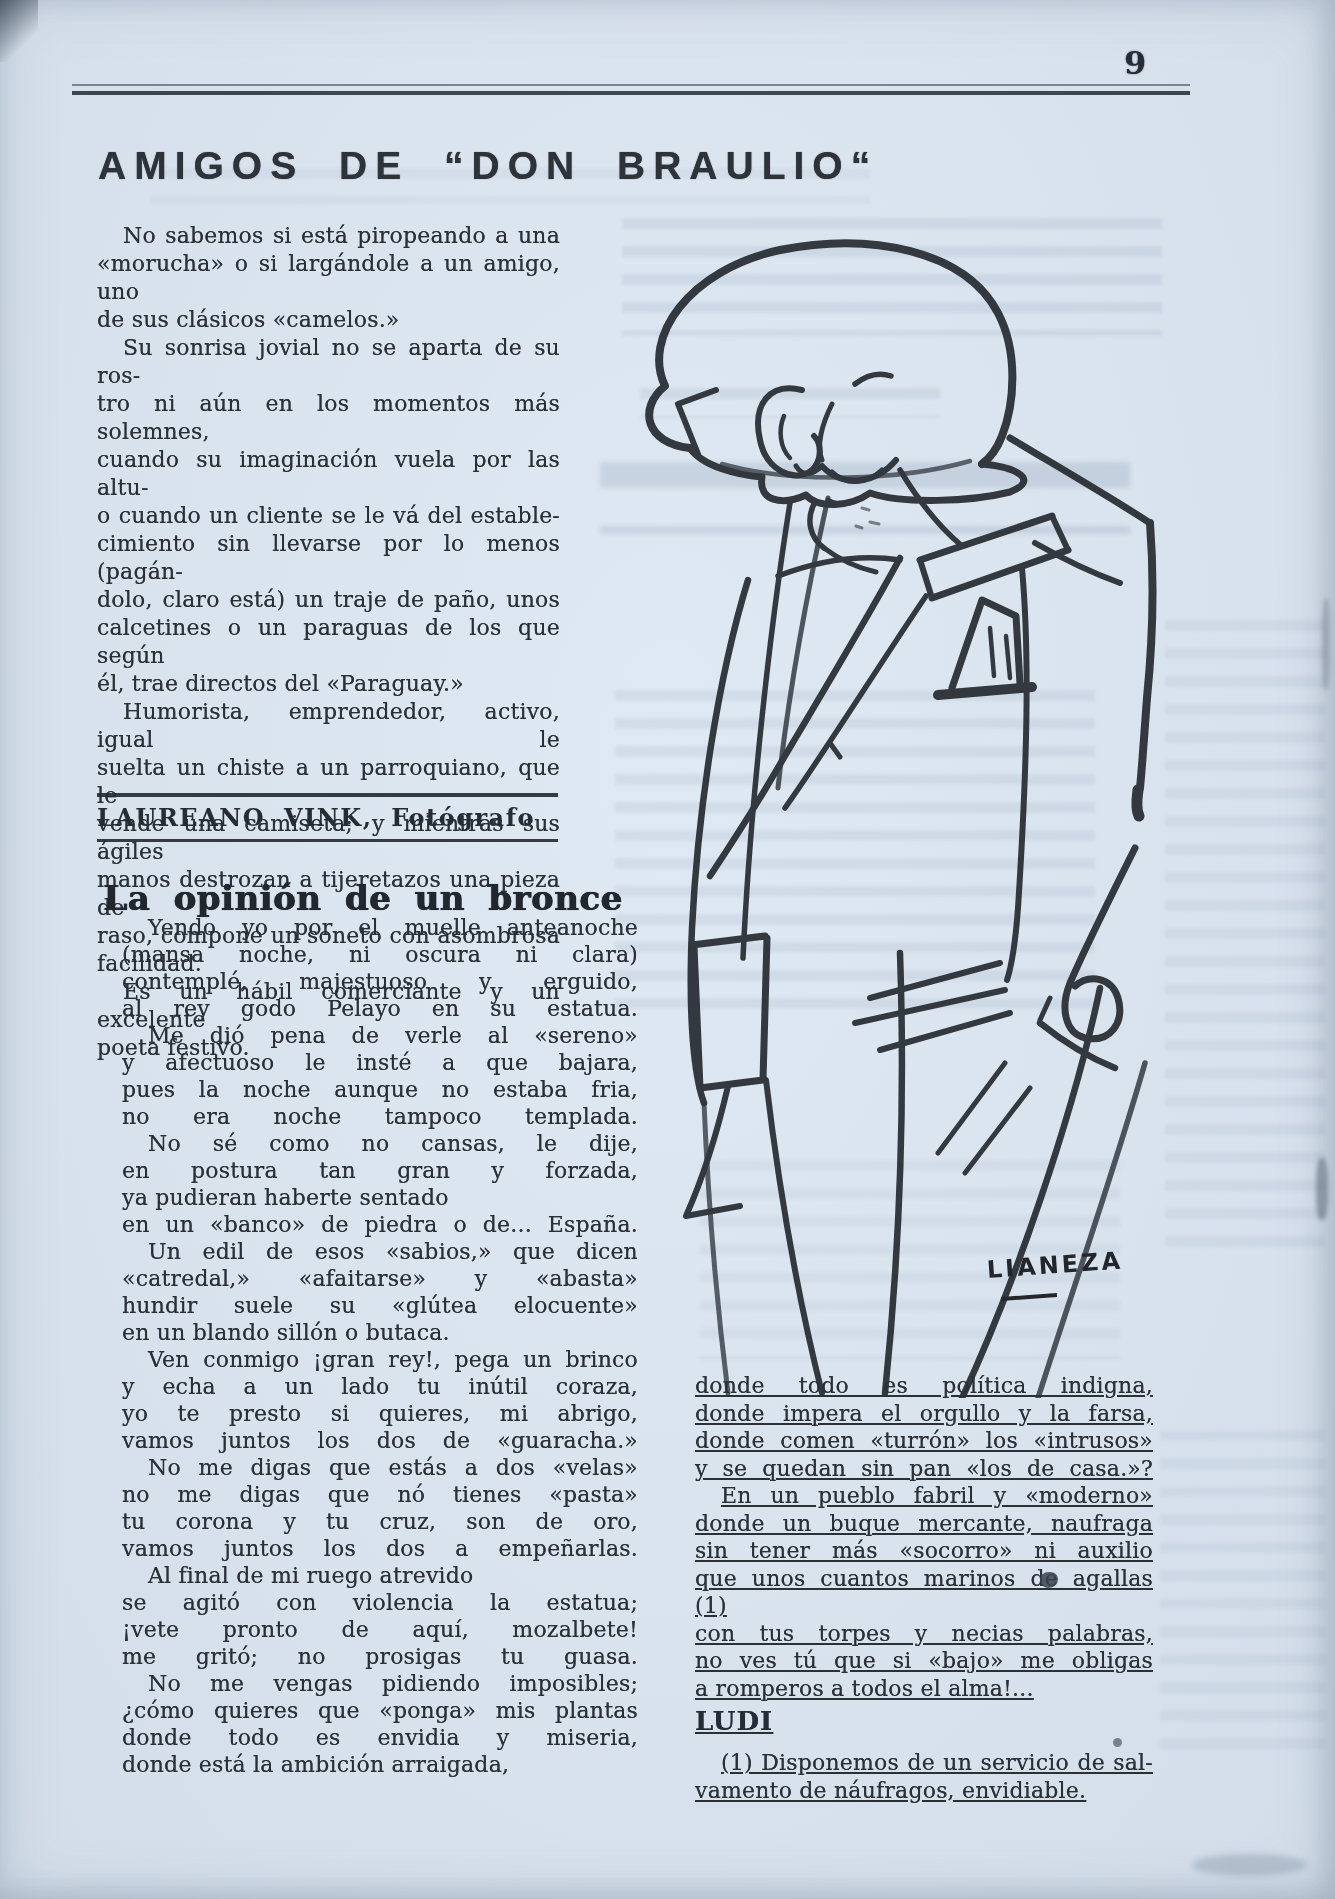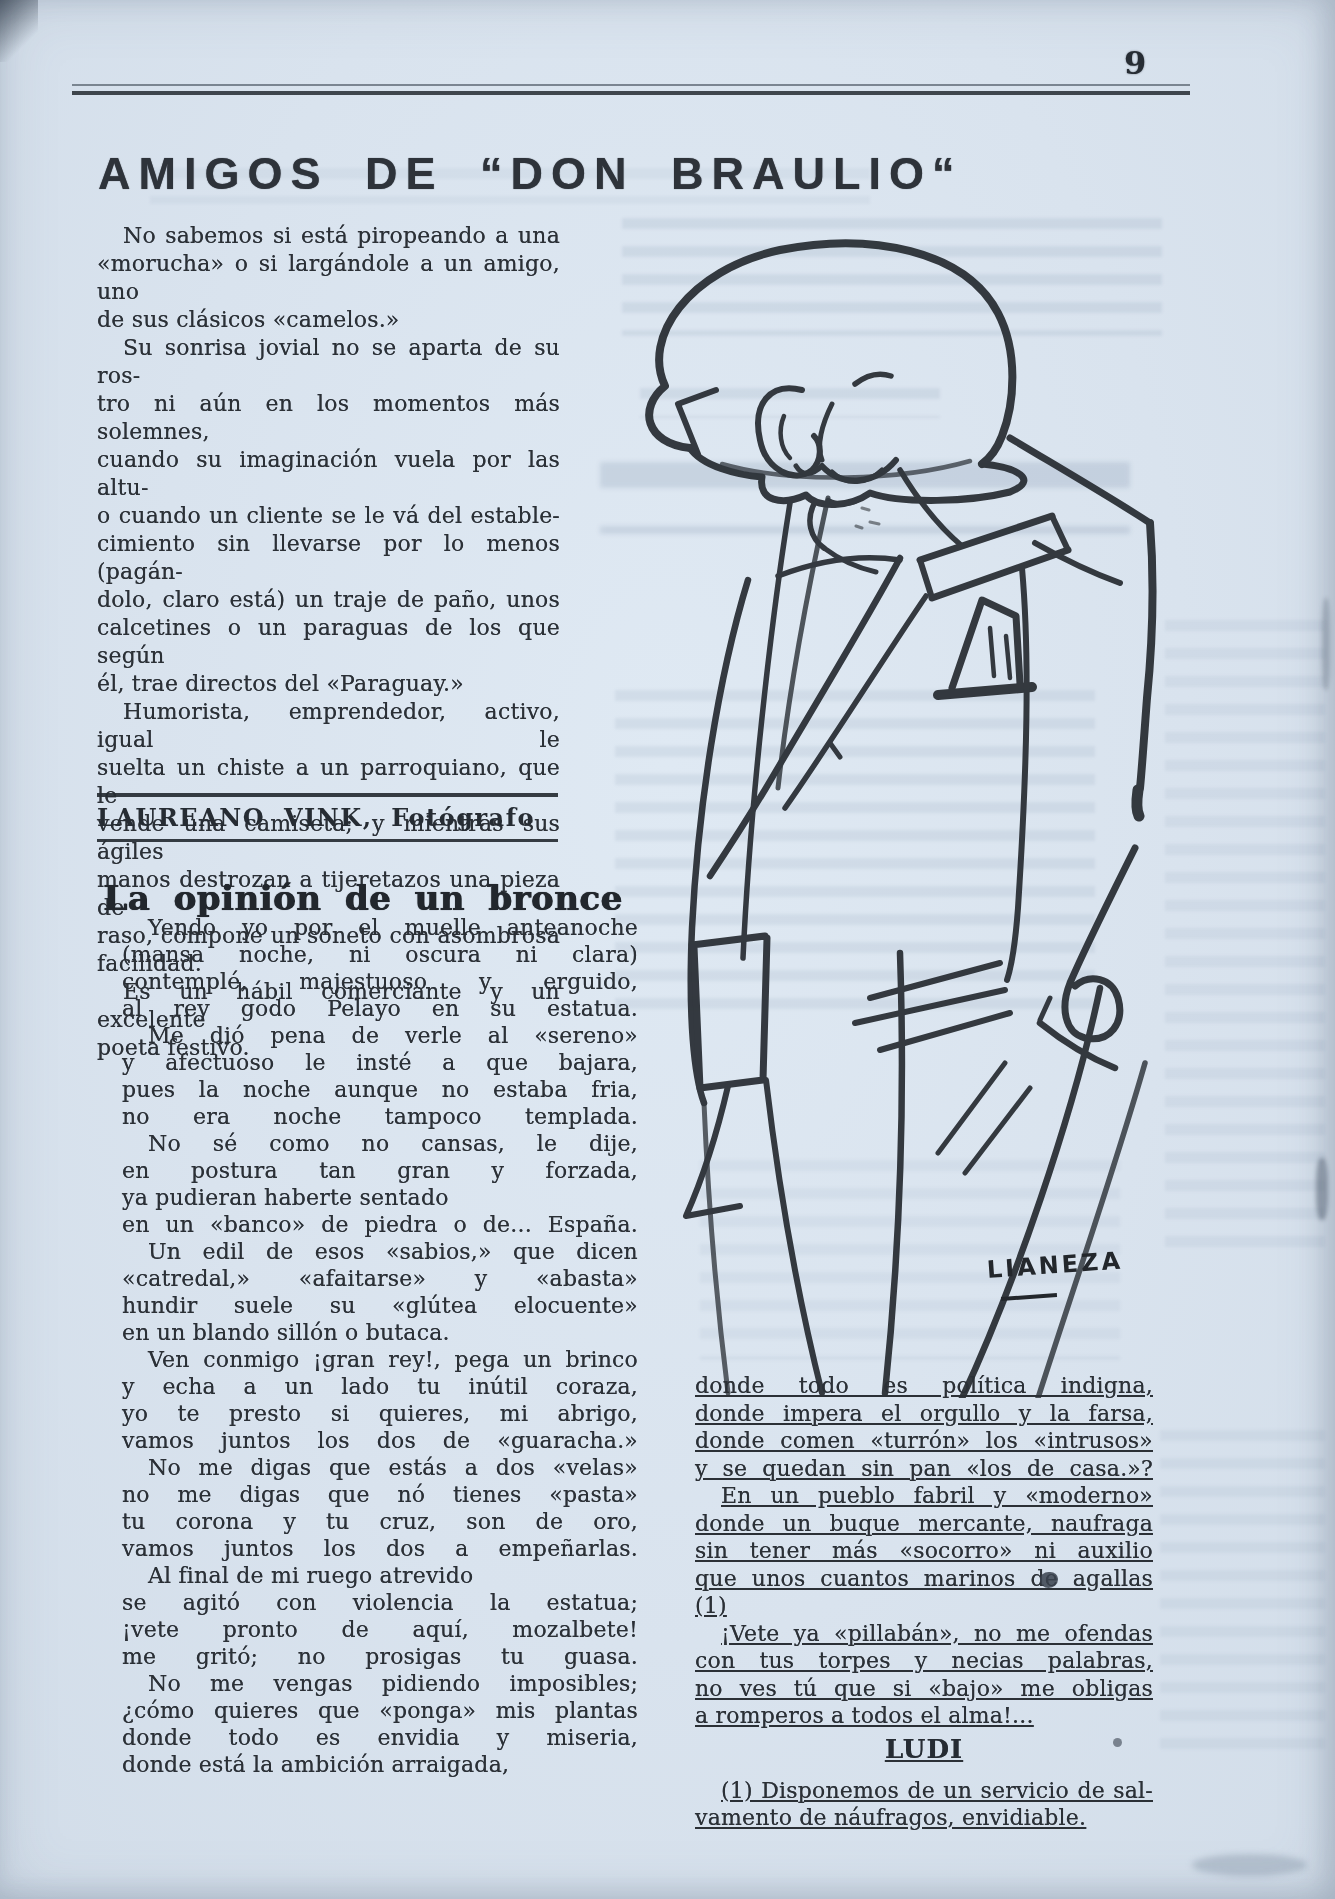--- a/index.html
+++ b/index.html
@@ -12,21 +12,21 @@
         color:#2b3036;}
   .page::after{content:"";position:absolute;inset:0;pointer-events:none;
         box-shadow:inset 0 0 60px rgba(90,105,125,.18), inset -14px 0 24px rgba(80,95,115,.14), inset 0 -10px 22px rgba(80,95,115,.10);}
   
   .pagenum{position:absolute;left:1124px;top:44px;font-size:32px;font-weight:bold;
         color:#272d34;text-shadow:0 0 2px rgba(35,40,50,.55);}
   .rule-a{position:absolute;left:72px;top:84px;width:1118px;height:2px;background:#6a7480;opacity:.85;}
   .rule-b{position:absolute;left:72px;top:91px;width:1118px;height:4px;background:#2e343b;opacity:.9;}
   .title{position:absolute;left:98px;top:118px;width:900px;
         font-family:"Liberation Sans","DejaVu Sans",sans-serif;
-        font-size:45px;font-weight:700;letter-spacing:8px;word-spacing:16px;
+        font-size:39px;font-weight:700;letter-spacing:8px;word-spacing:16px;
         color:#2e333a;text-shadow:0 0 1px rgba(40,45,55,.8);white-space:nowrap;}
   
   .txt{position:absolute;font-size:22px;color:#2b3036;
        text-shadow:0 0 .6px rgba(40,46,56,.75);letter-spacing:.2px;}
   .ln{line-height:28px;min-height:28px;}
   .poem .ln{line-height:27px;min-height:27px;}
   .rcol .ln{line-height:27.5px;min-height:27.5px;}
   .ln.ind{text-indent:26px;}
   .ln.j{text-align:justify;text-align-last:justify;}
   .prose-col{left:97px;top:222px;width:463px;}
@@ -34,21 +34,21 @@
   .rcol{left:695px;top:1372px;width:458px;text-decoration:underline;}
   
   .divider{position:absolute;left:97px;top:793px;width:461px;}
   .divider .bar{height:3.5px;background:#262c33;opacity:.92;}
   .divider .lbl{font-size:24px;font-weight:bold;text-align:left;
         letter-spacing:1.5px;word-spacing:9px;padding:6px 0 7px 0;color:#262c33;}
   .poem-title{position:absolute;left:103px;top:850px;font-size:34px;font-weight:bold;
         letter-spacing:.5px;word-spacing:11px;color:#22272d;white-space:nowrap;
         text-shadow:.9px 0 0 #22272d, 0 0 1px rgba(34,39,45,.7);}
   
-  .ludi{font-size:26px;font-weight:bold;text-align:center;margin-top:4px;
+  .ludi{font-size:26px;font-weight:bold;text-align:left;margin-top:4px;
         letter-spacing:1px;color:#262c33;}
   .footnote{margin-top:13px;}
   .sig-lianeza{position:absolute;left:986px;top:1256px;font-family:"DejaVu Sans","Liberation Sans",sans-serif;
         font-size:24px;font-weight:bold;letter-spacing:3px;color:#23272c;
         transform:rotate(-4deg);transform-origin:left top;}
   .sig-underline{position:absolute;left:1001px;top:1295px;width:56px;height:3.5px;
         background:#23272c;transform:rotate(-4deg);}
   
   .illus{position:absolute;left:570px;top:208px;}
   
@@ -229,21 +229,20 @@
   <div class="txt rcol">
     <div class="just">
         <div class="ln j">donde todo es política indigna,</div>
         <div class="ln j">donde impera el orgullo y la farsa,</div>
         <div class="ln j">donde comen «turrón» los «intrusos»</div>
         <div class="ln j">y se quedan sin pan «los de casa.»?</div>
         <div class="ln ind j">En un pueblo fabril y «moderno»</div>
         <div class="ln j">donde un buque mercante, naufraga</div>
         <div class="ln j">sin tener más «socorro» ni auxilio</div>
         <div class="ln j">que unos cuantos marinos de agallas (1)</div>
-        <div class="ln ind j">¡Vete ya «pillabán», no me ofendas</div>
         <div class="ln j">con tus torpes y necias palabras,</div>
         <div class="ln j">no ves tú que si «bajo» me obligas</div>
         <div class="ln">a romperos a todos el alma!...</div>
       </div>
     <div class="ludi">LUDI</div>
     <div class="just footnote">
         <div class="ln ind j">(1) Disponemos de un servicio de sal-</div>
         <div class="ln">vamento de náufragos, envidiable.</div>
       </div>
   </div>

